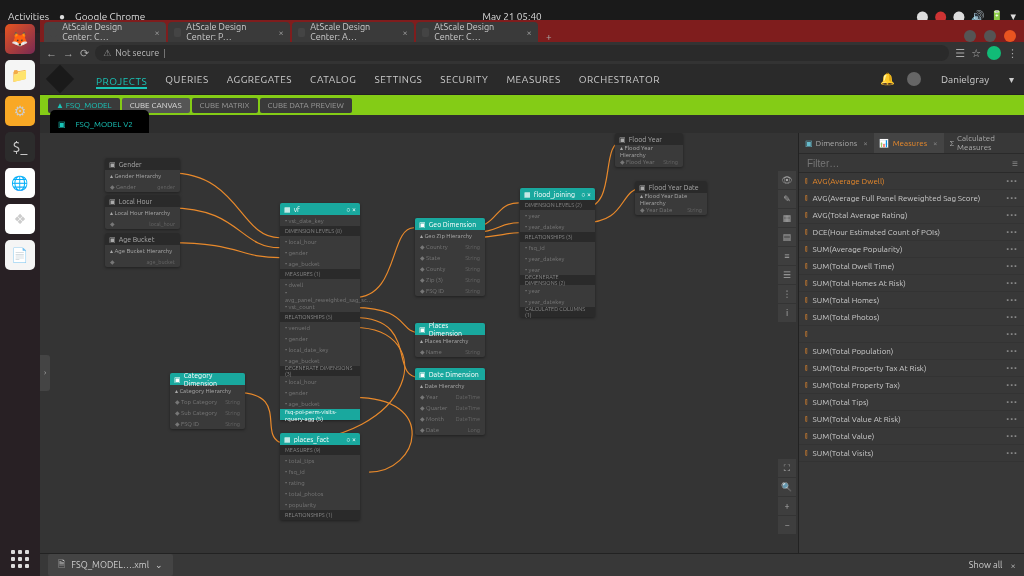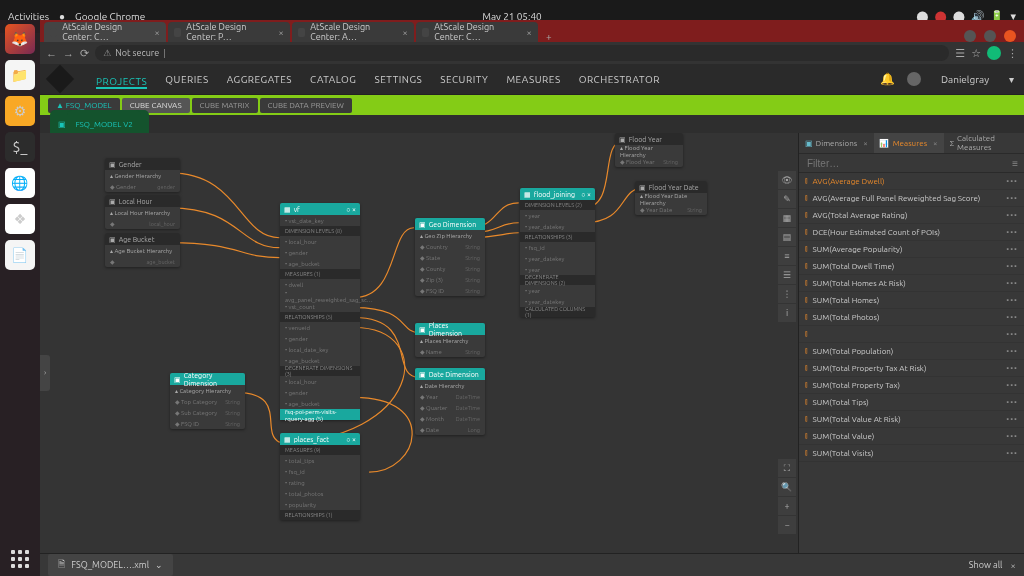--- a/index.html
+++ b/index.html
@@ -31,21 +31,21 @@
 .navitem.active{color:#19c4b8;border-bottom:2px solid #19c4b8;margin-bottom:-7px}
 .nav-right{margin-left:auto;display:flex;align-items:center;gap:12px}
 .bell{color:#ccc;font-size:12px}
 .user{display:flex;align-items:center;gap:20px;font-size:10px}
 .avatar{width:14px;height:14px;border-radius:50%;background:#666}
 .subtabs{height:20px;background:#84cc16;display:flex;align-items:center;padding-left:8px;gap:2px;font-size:8px}
 .subtab{padding:3px 8px;color:#999;background:#3a3a3a;border-radius:2px}
 .subtab.model{color:#19c4b8}
 .subtab.active{background:#555;color:#ddd}
 .crumb{height:18px;background:#2e2e2e;display:flex;align-items:center;padding-left:10px}
-.crumb span{background:#14532d;padding:10px 8px;border-radius:5px;font-size:8px;color:#19c4b8}
+.crumb span{background:#000000;padding:10px 8px;border-radius:5px;font-size:8px;color:#19c4b8}
 .workspace{flex:1;display:flex;position:relative;background:#343434}
 .canvas{flex:1;position:relative;overflow:hidden}
 .expand-btn{position:absolute;left:0;top:50%;width:10px;height:36px;background:#444;border-radius:0 3px 3px 0;display:flex;align-items:center;justify-content:center;color:#aaa;font-size:8px}
 svg.wires{position:absolute;inset:0;pointer-events:none}
 svg.wires path{stroke:#e8892b;stroke-width:1.2;fill:none}
 .node{position:absolute;background:#3a3a3a;border-radius:2px;font-size:7px;box-shadow:0 1px 3px rgba(0,0,0,0.4);color:#bbb}
 .node .hdr{height:12px;display:flex;align-items:center;padding:0 4px;gap:3px;border-radius:2px 2px 0 0;font-size:7px}
 .hdr.teal{background:#19a89e;color:#fff}
 .hdr.dark{background:#2a2a2a;color:#aaa}
 .node .row{padding:1px 5px;font-size:6px;color:#aaa;display:flex;justify-content:space-between;align-items:center;height:9px}

